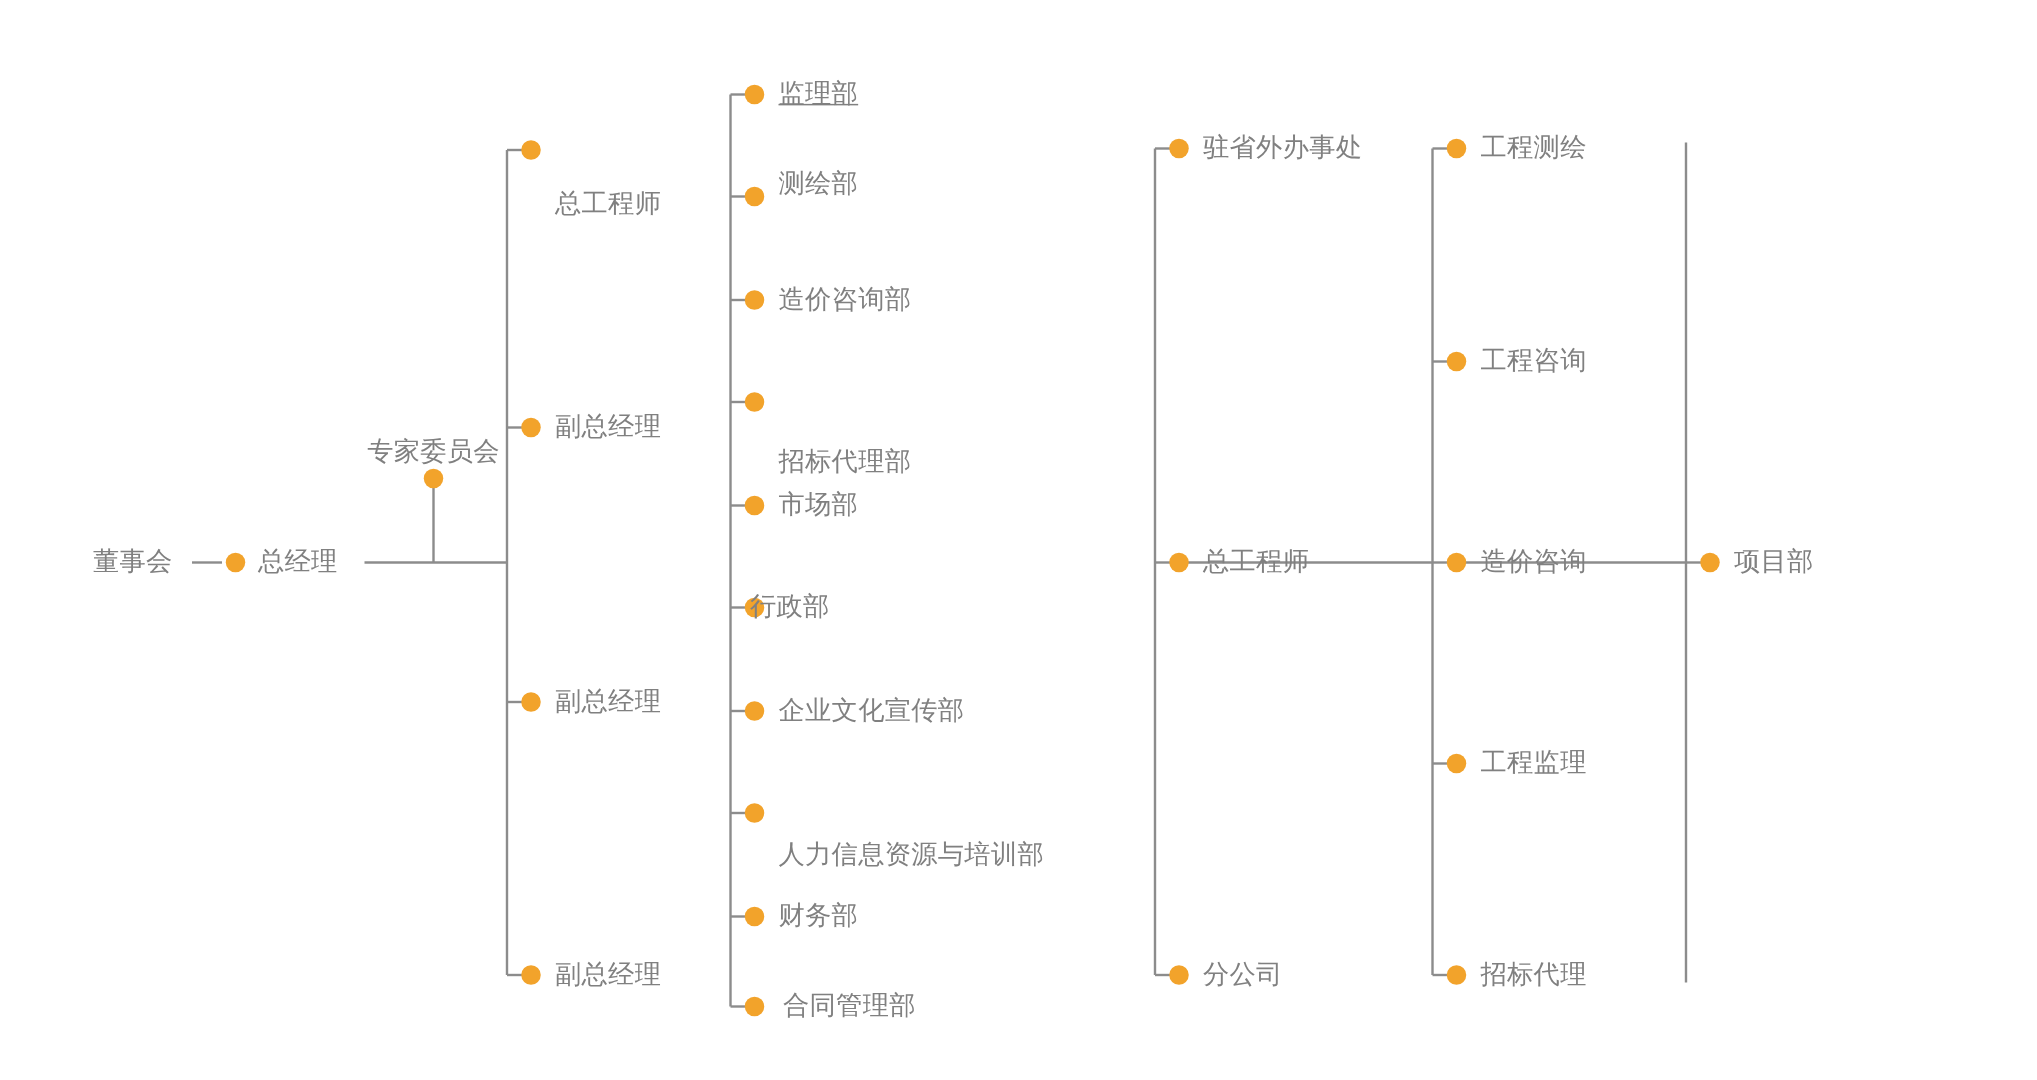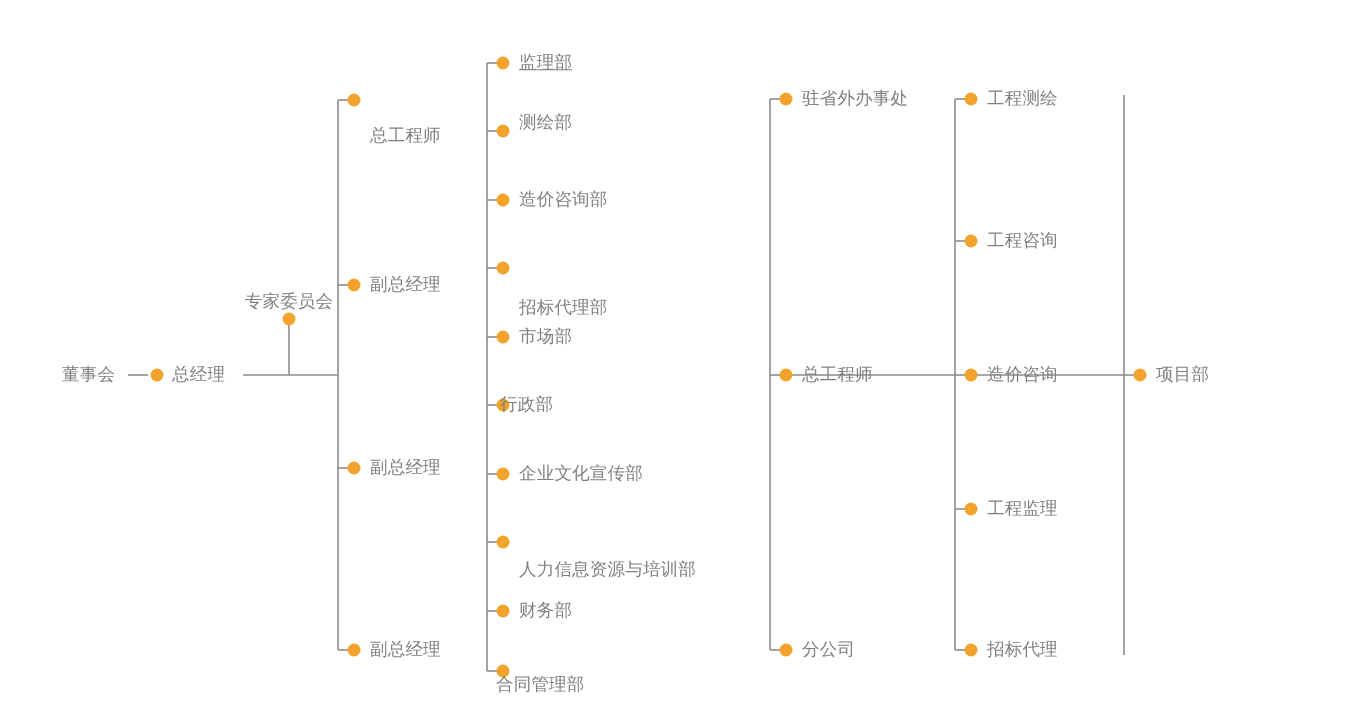--- a/index.html
+++ b/index.html
@@ -120,21 +120,21 @@
       <div class="node-label" style="left: 519px; top: 337px;">市场部</div>
       <div class="node-dot" style="left: 503px; top: 405px;"></div>
       <div class="node-label" style="left: 500px; top: 405px;">行政部</div>
       <div class="node-dot" style="left: 503px; top: 474px;"></div>
       <div class="node-label" style="left: 519px; top: 474px;">企业文化宣传部</div>
       <div class="node-dot" style="left: 503px; top: 542px;"></div>
       <div class="node-label" style="left: 519px; top: 570px;">人力信息资源与培训部</div>
       <div class="node-dot" style="left: 503px; top: 611px;"></div>
       <div class="node-label" style="left: 519px; top: 611px;">财务部</div>
       <div class="node-dot" style="left: 503px; top: 671px;"></div>
-      <div class="node-label" style="left: 496px; top: 671px; margin-top: 14px;">合同管理部</div>
+      <div class="node-label" style="left: 522px; top: 671px;">合同管理部</div>
     </div>
   <div id="col-business">
       <div class="node-dot" style="left: 786px; top: 99px;"></div>
       <div class="node-label" style="left: 802px; top: 99px;">驻省外办事处</div>
       <div class="node-dot" style="left: 786px; top: 375px;"></div>
       <div class="node-label" style="left: 802px; top: 375px;">总工程师</div>
       <div class="node-dot" style="left: 786px; top: 650px;"></div>
       <div class="node-label" style="left: 802px; top: 650px;">分公司</div>
     </div>
   <div id="col-services">

